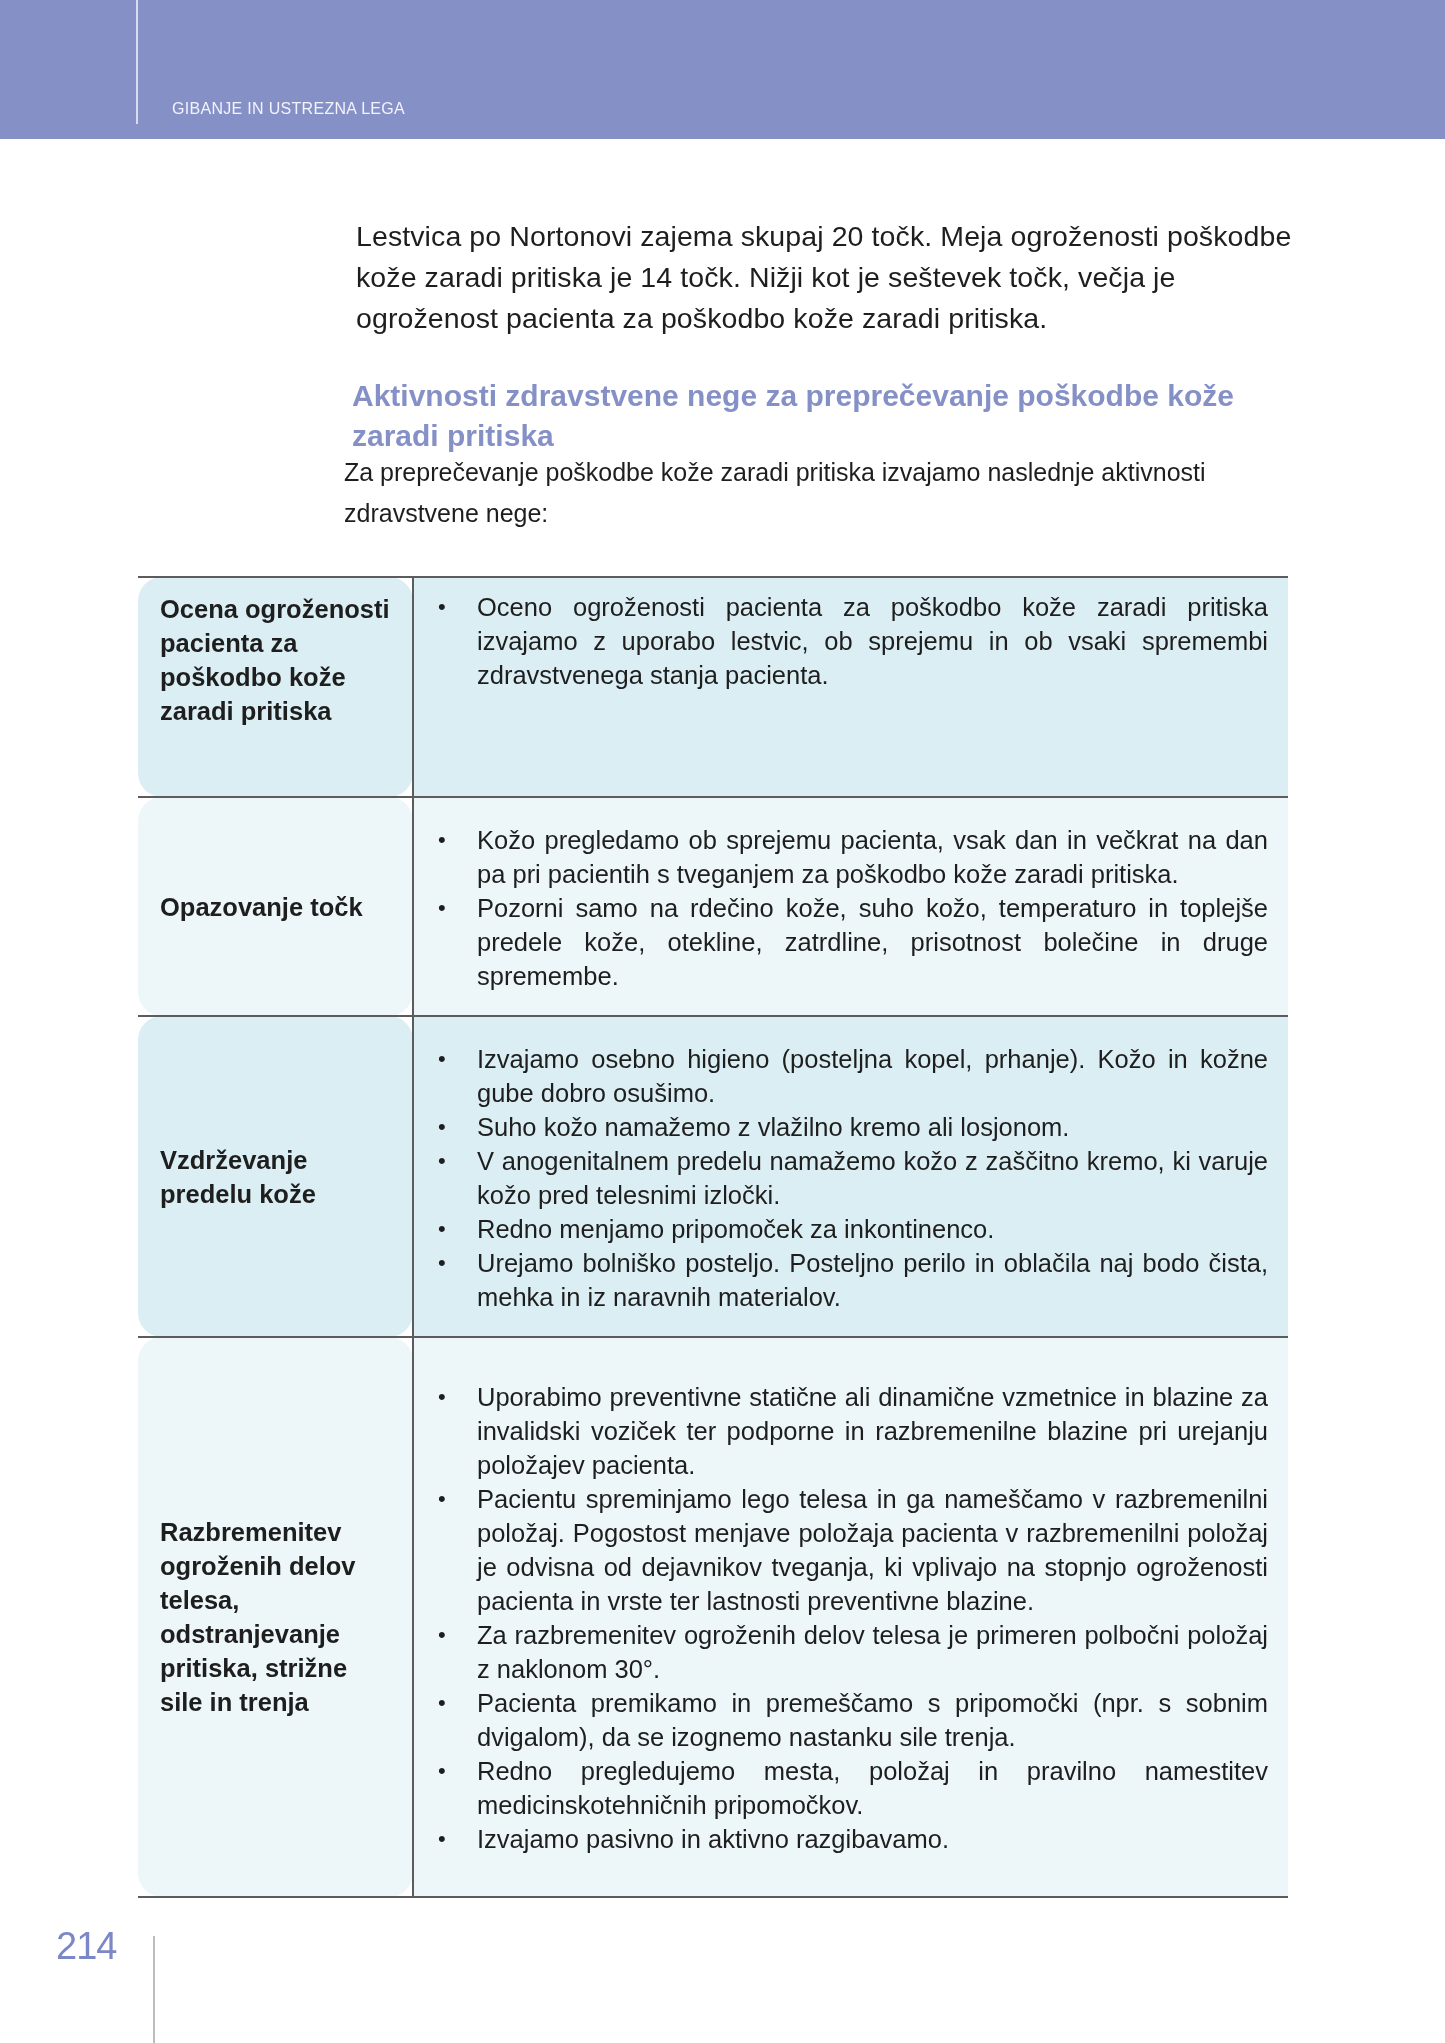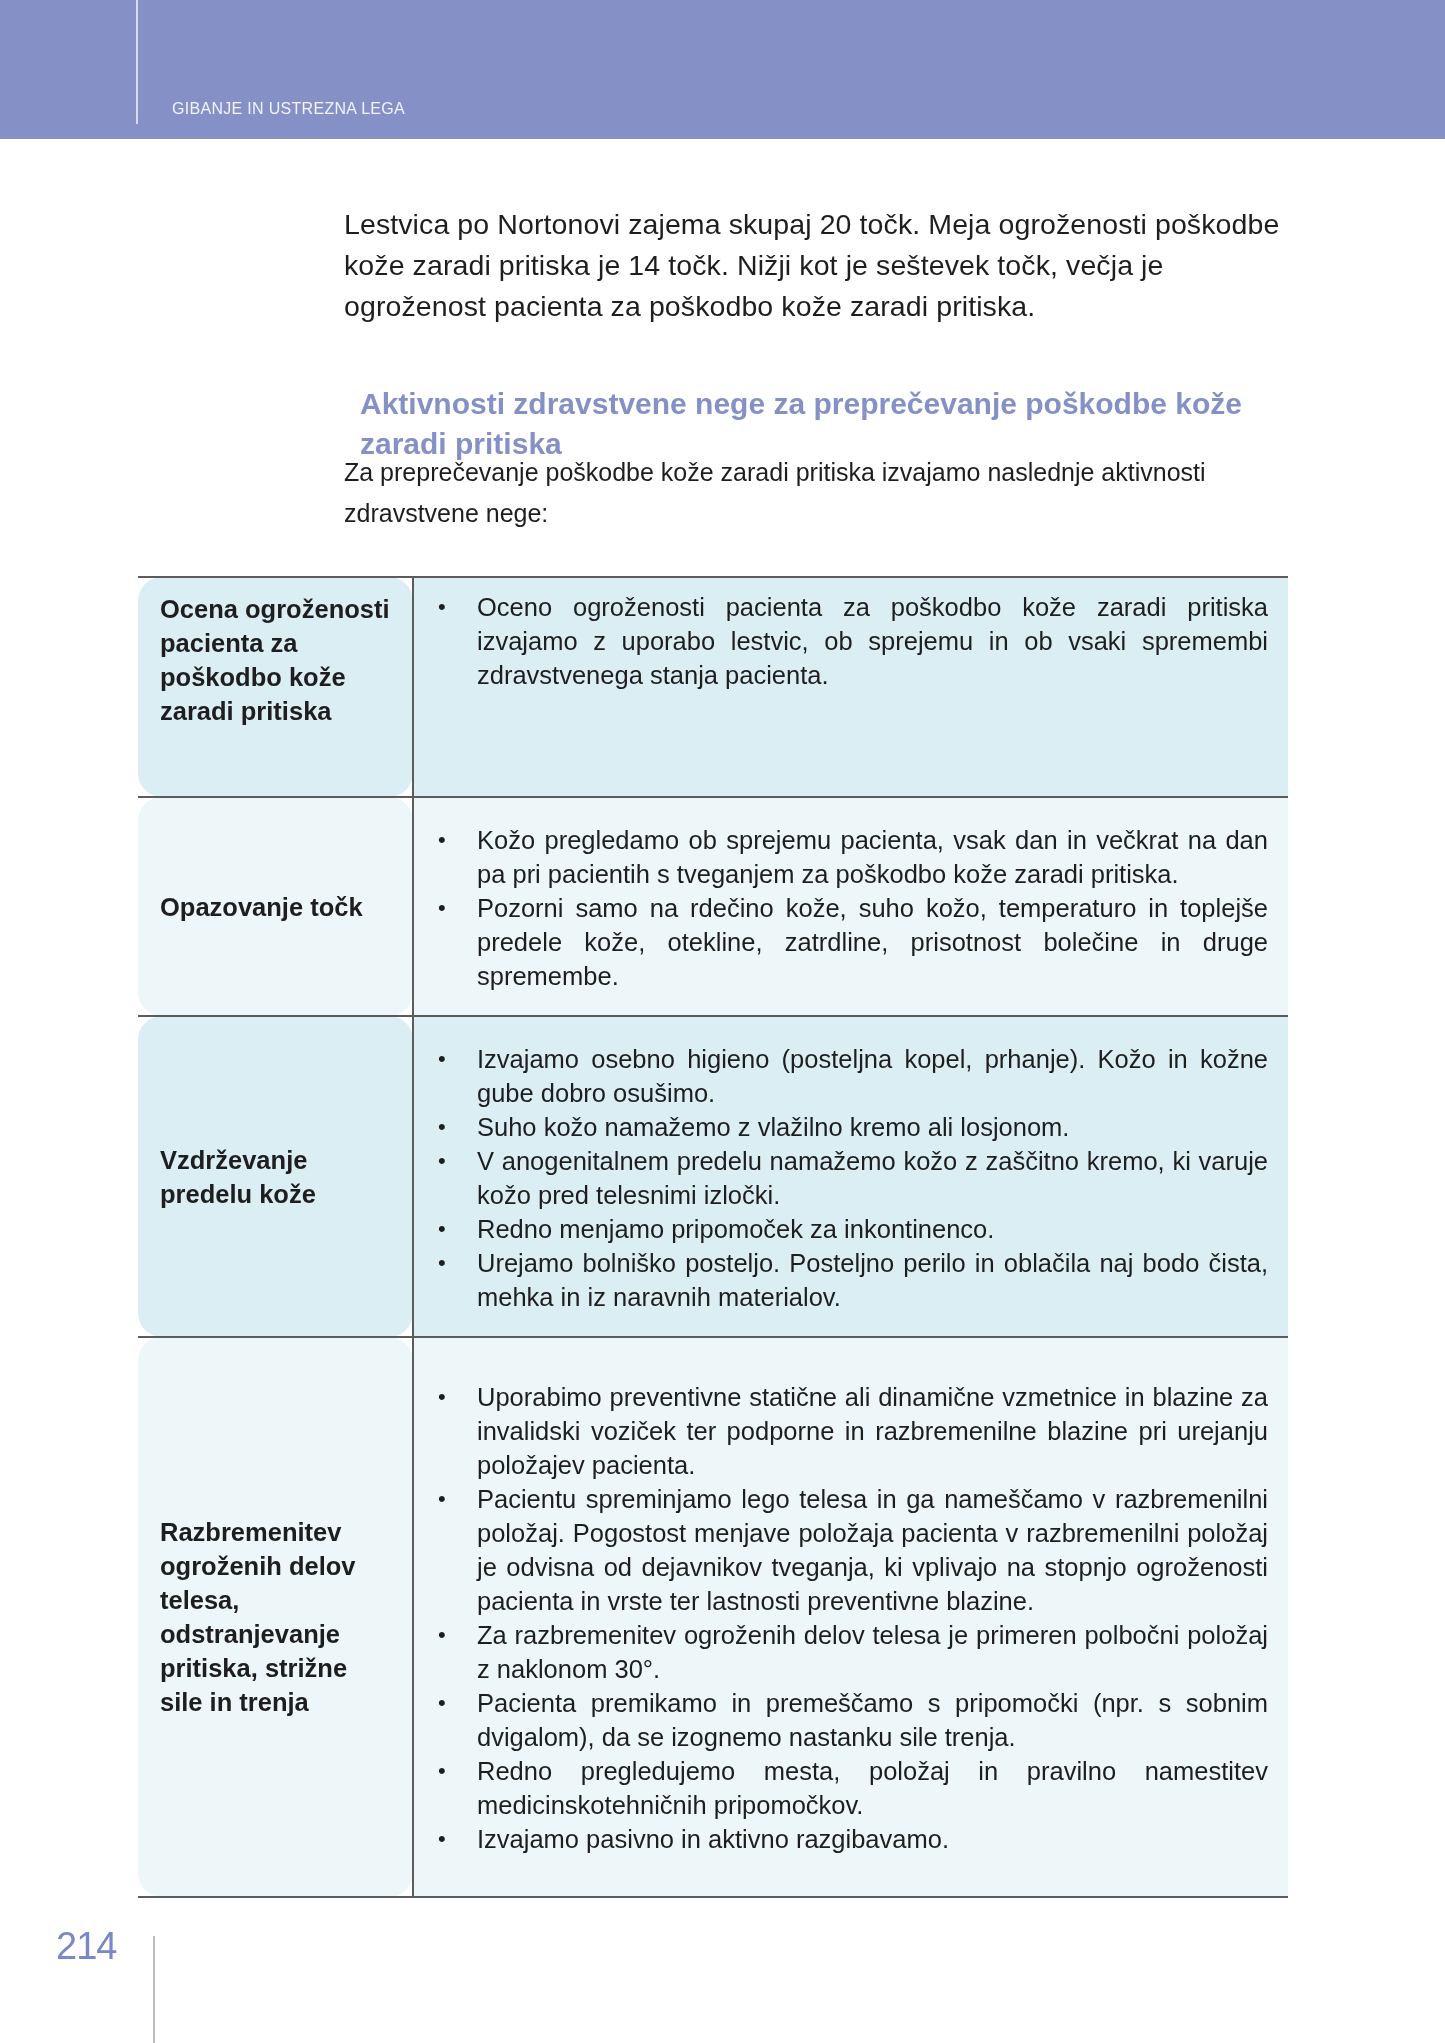--- a/index.html
+++ b/index.html
@@ -32,32 +32,32 @@
       color: #f2f3fb;
       font-family: "Liberation Sans", sans-serif;
     }
     .intro-para {
       position: absolute;
       left: 344px; top: 204px;
       width: 944px;
       font-size: 28.5px;
       line-height: 41px;
       color: #1e1e1e;
-      margin: 0;
+      margin: 12px;
       letter-spacing: 0.1px;
     }
     .section-heading {
       position: absolute;
       left: 344px; top: 368px;
       width: 944px;
       font-size: 30px;
       line-height: 40px;
       font-weight: bold;
       color: #8590c6;
-      margin: 16px;
+      margin: 8px;
     }
     .section-lead {
       position: absolute;
       left: 344px; top: 452px;
       width: 944px;
       font-size: 25px;
       line-height: 41px;
       margin: 0;
     }
     .activity-table {

